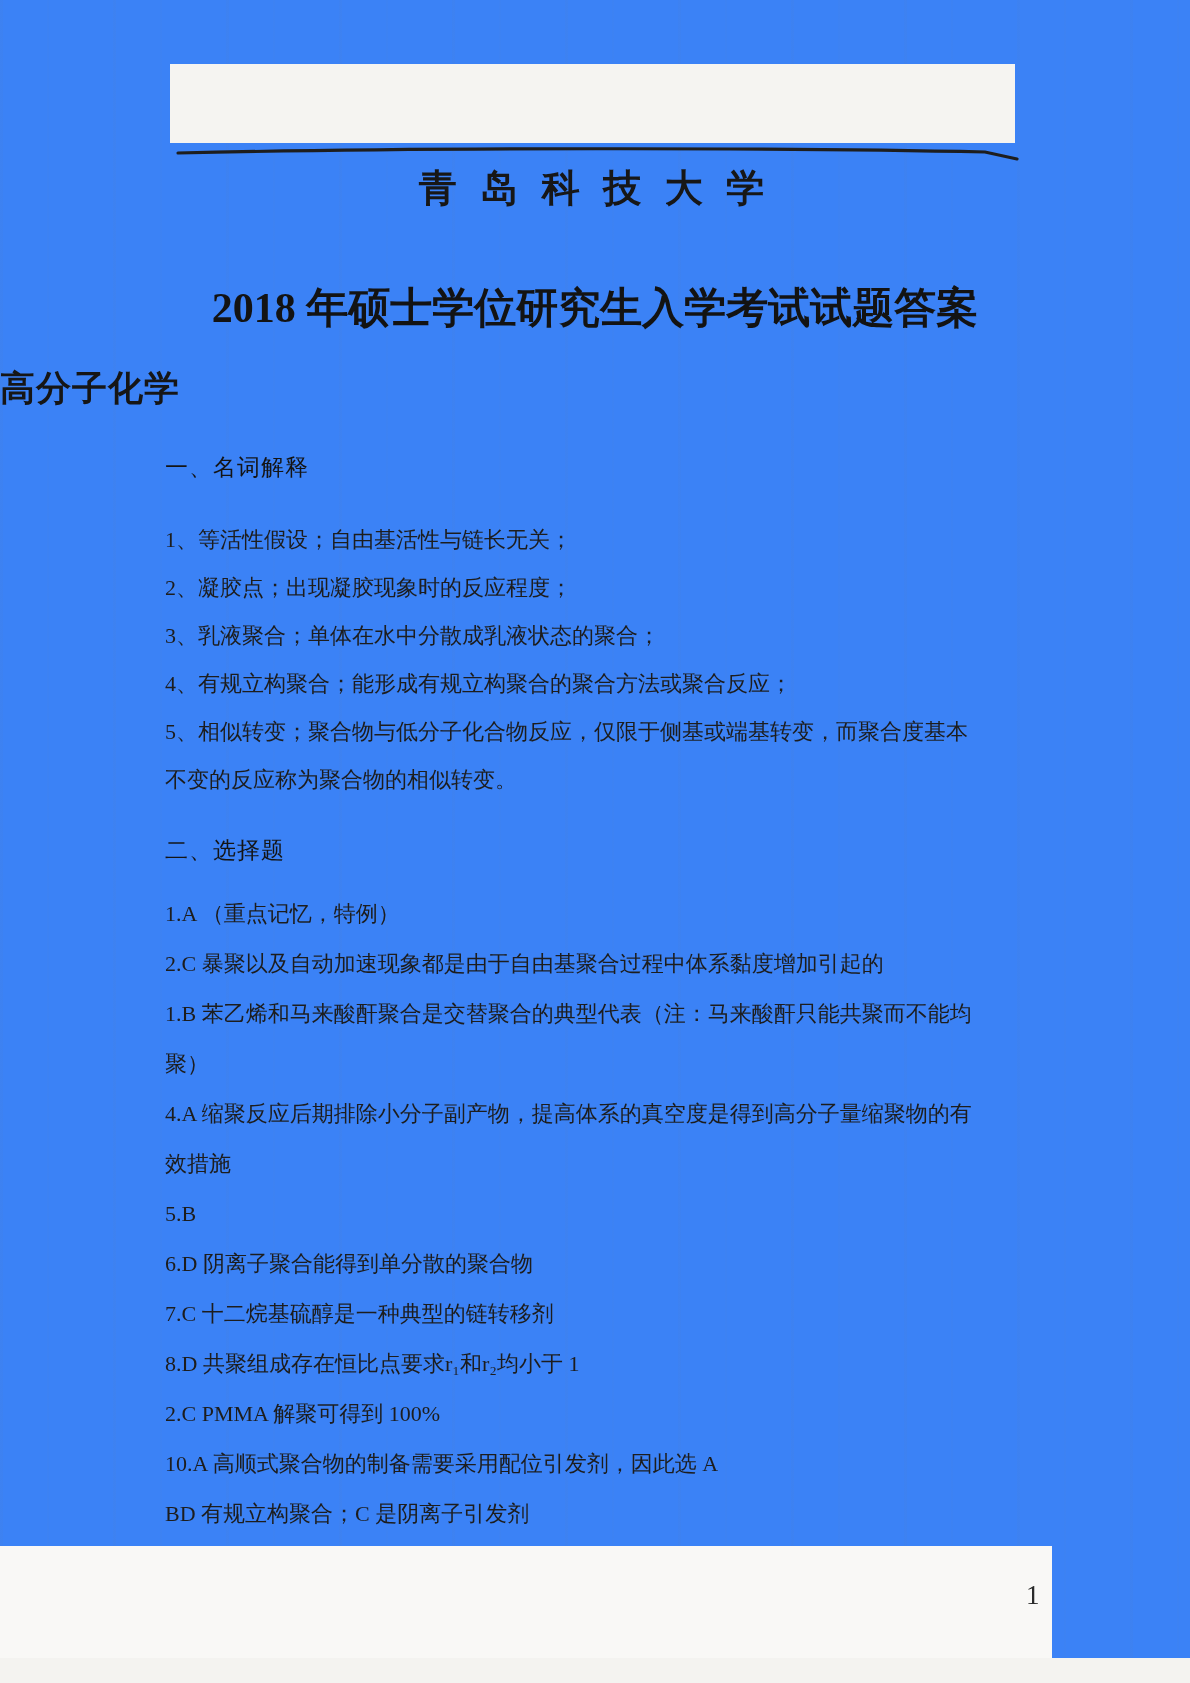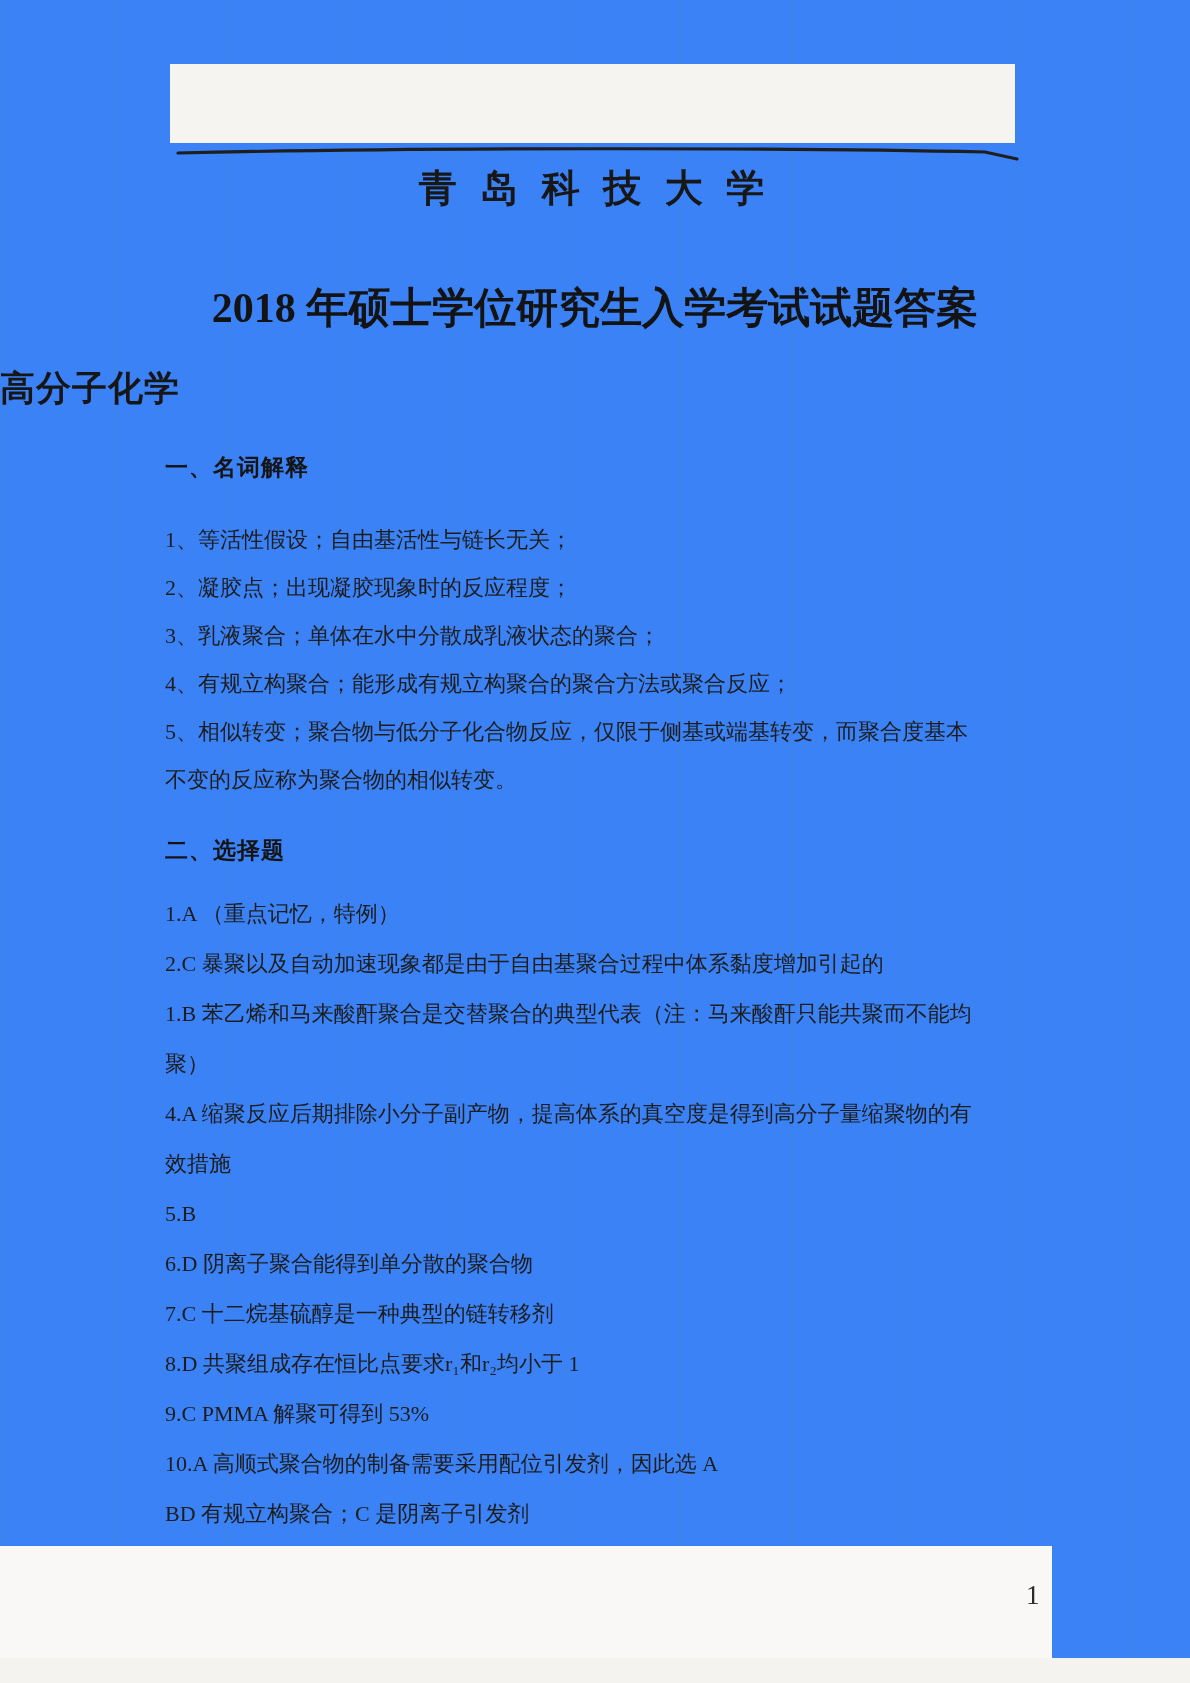--- a/index.html
+++ b/index.html
@@ -77,21 +77,21 @@
     font-size: 35px;
     font-weight: bold;
     letter-spacing: 1px;
     color: #161616;
   }
   .heading {
     position: absolute;
     left: 165px;
     font-family: "DejaVu Sans", "Liberation Sans", sans-serif;
     font-size: 23px;
-    font-weight: bold;
+    font-weight: normal;
     color: #141414;
     letter-spacing: 1px;
     white-space: nowrap;
   }
   .sec1-heading { top: 452px; }
   .sec2-heading { top: 835px; }
   .lines {
     position: absolute;
     left: 165px;
     width: 860px;
@@ -148,20 +148,20 @@
     <div class="line">1.A （重点记忆，特例）</div>
     <div class="line">2.C 暴聚以及自动加速现象都是由于自由基聚合过程中体系黏度增加引起的</div>
     <div class="line">1.B 苯乙烯和马来酸酐聚合是交替聚合的典型代表（注：马来酸酐只能共聚而不能均</div>
     <div class="line">聚）</div>
     <div class="line">4.A 缩聚反应后期排除小分子副产物，提高体系的真空度是得到高分子量缩聚物的有</div>
     <div class="line">效措施</div>
     <div class="line">5.B</div>
     <div class="line">6.D 阴离子聚合能得到单分散的聚合物</div>
     <div class="line">7.C 十二烷基硫醇是一种典型的链转移剂</div>
     <div class="line">8.D 共聚组成存在恒比点要求r₁和r₂均小于 1</div>
-    <div class="line">9.C PMMA 解聚可得到 53%</div>
+    <div class="line">2.C PMMA 解聚可得到 100%</div>
     <div class="line">10.A 高顺式聚合物的制备需要采用配位引发剂，因此选 A</div>
     <div class="line">BD 有规立构聚合；C 是阴离子引发剂</div>
   </div>
 
   <div class="page-number">1</div>
 
 </div>
 
 </body></html>

